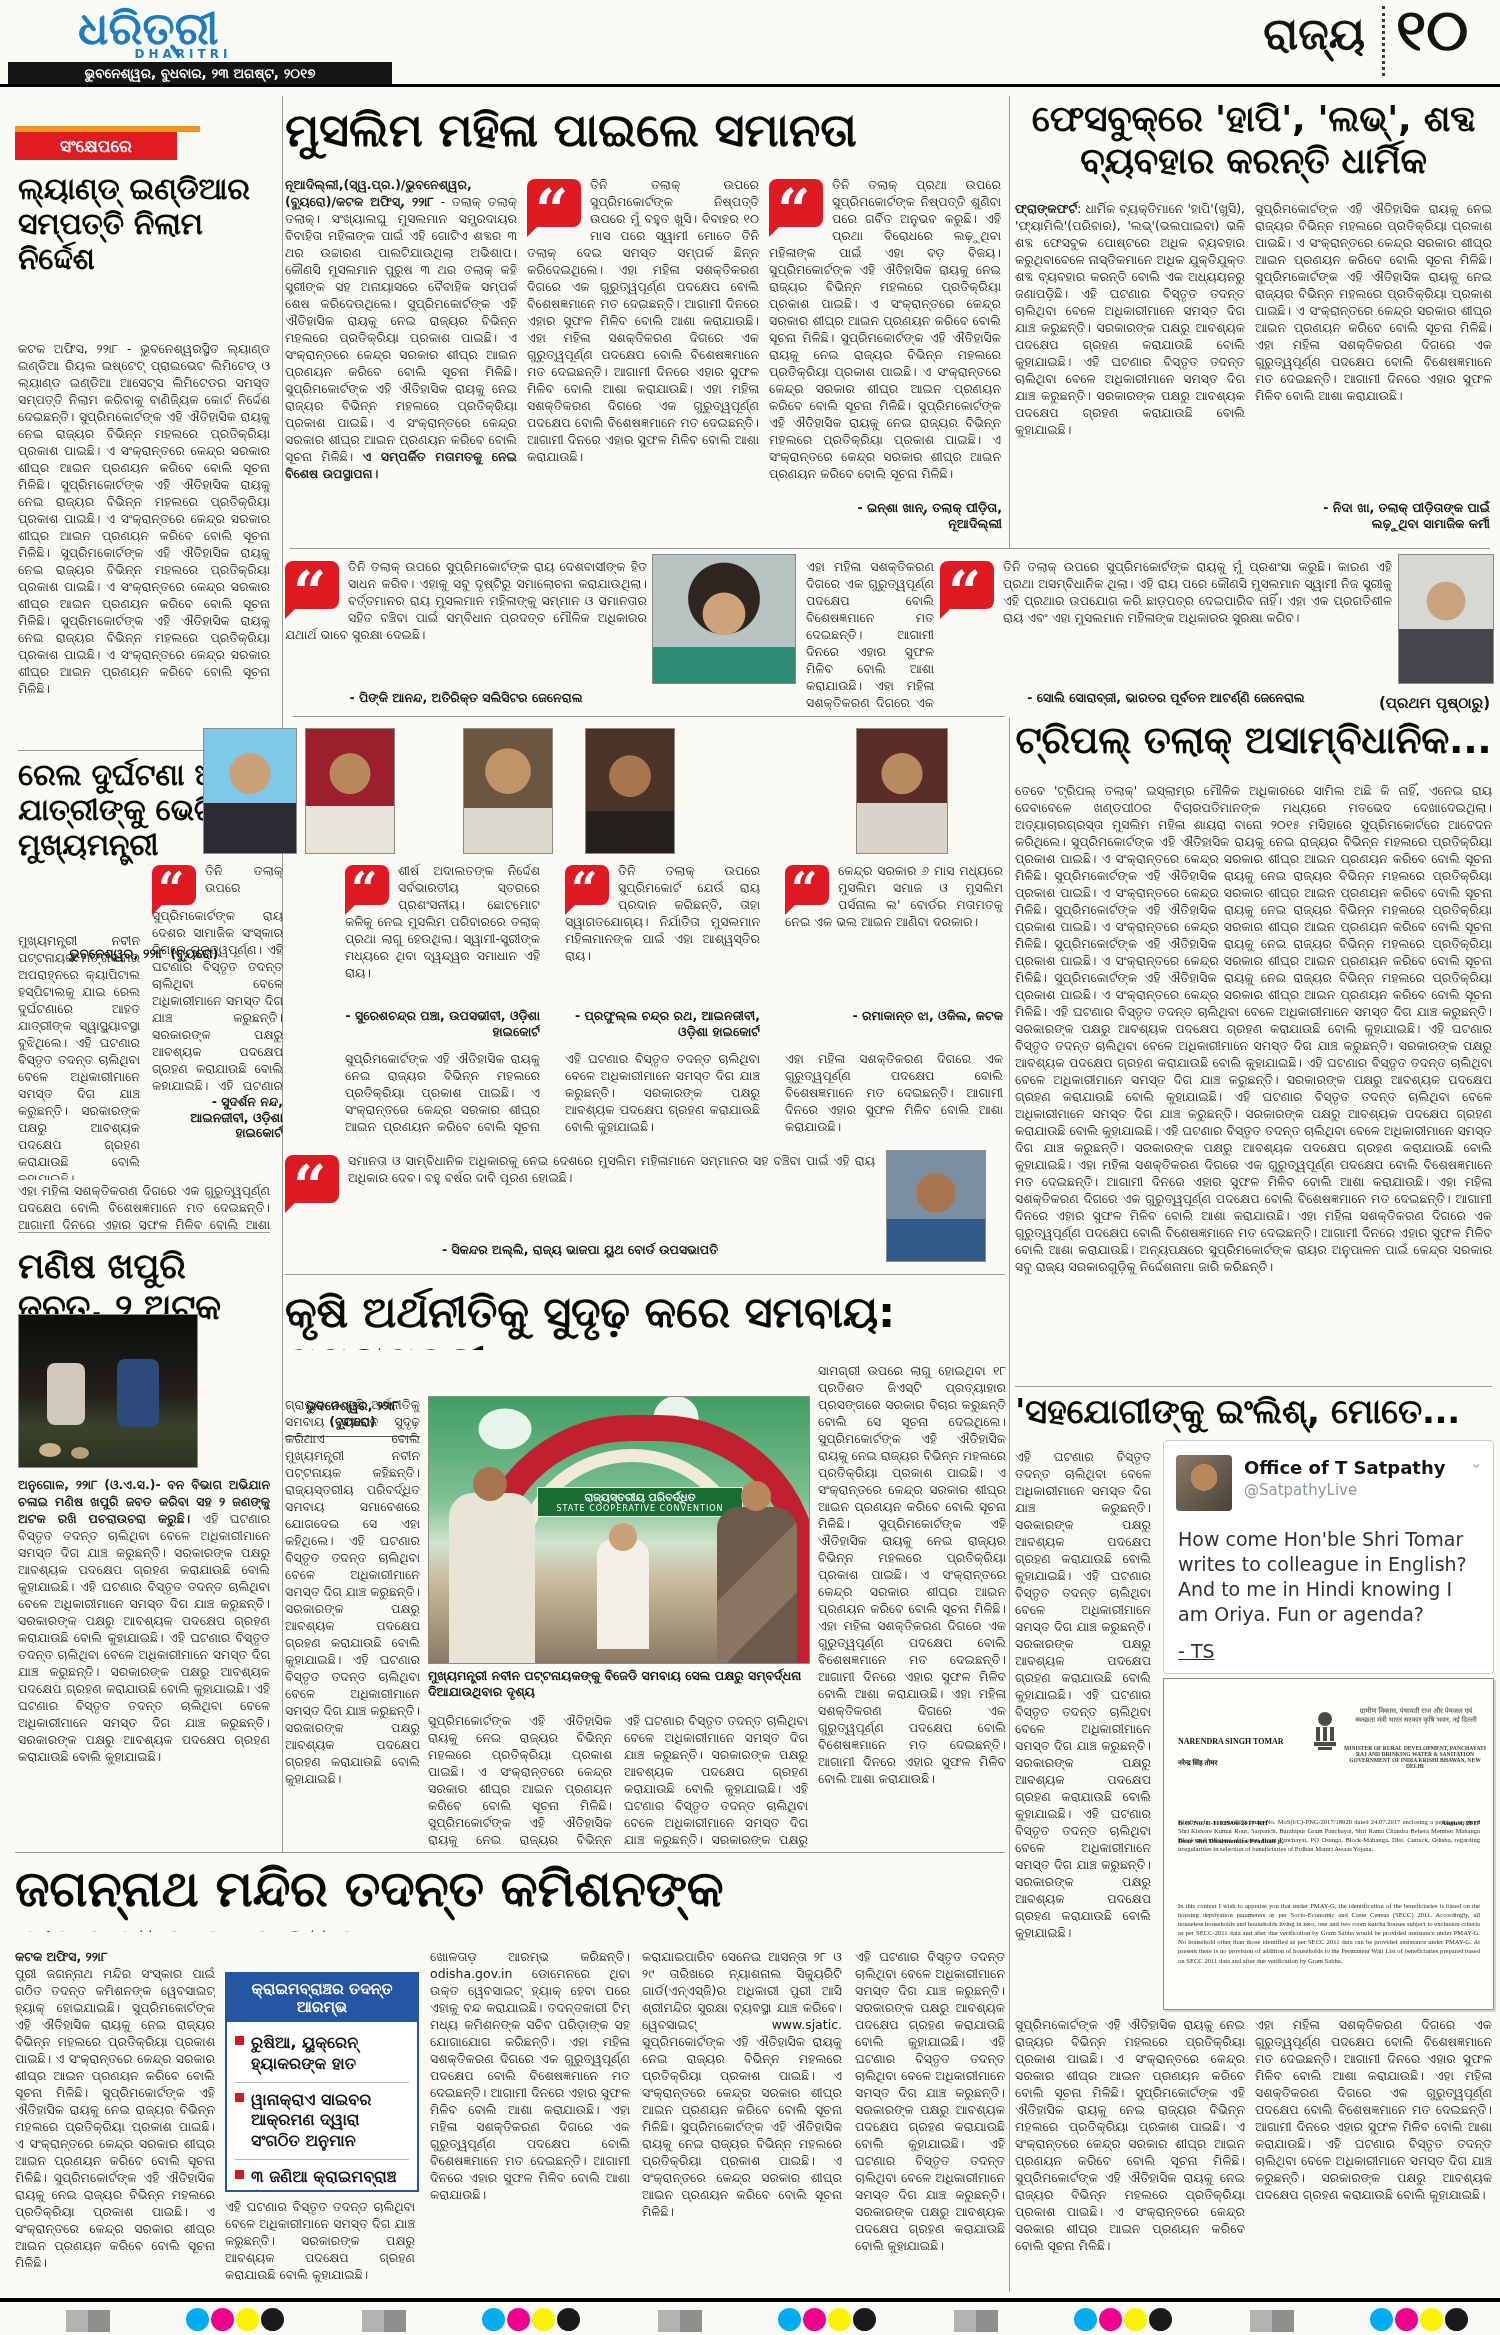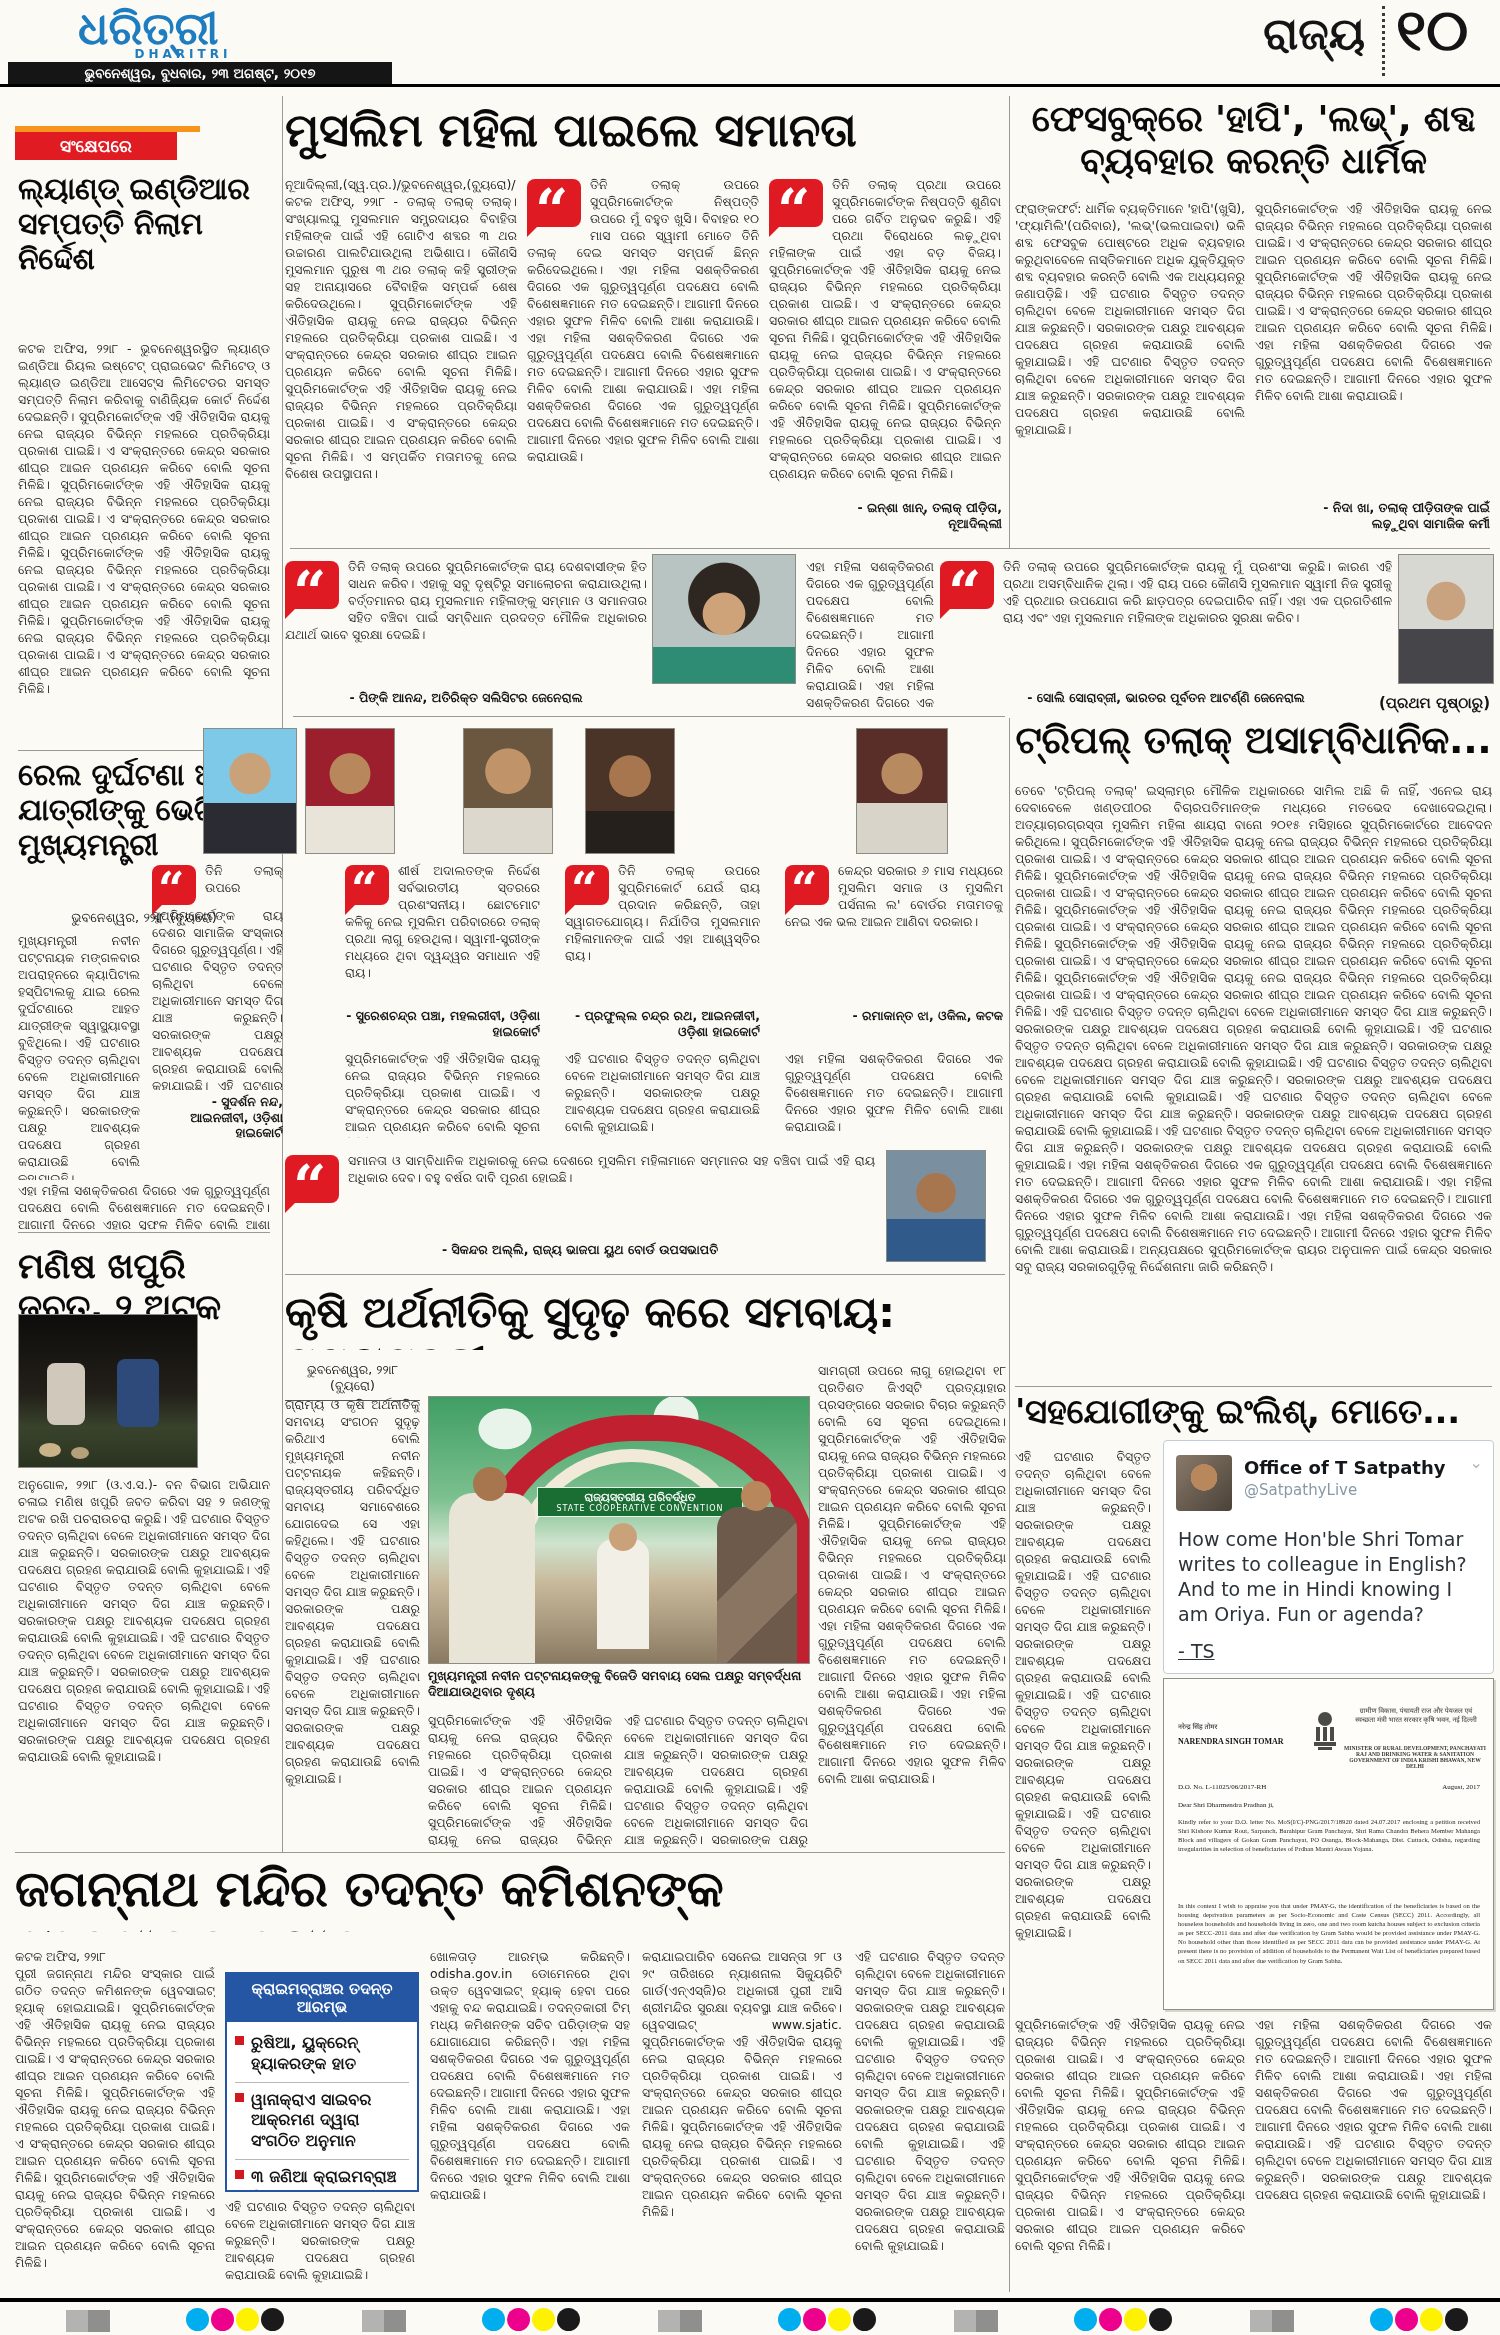--- a/index.html
+++ b/index.html
@@ -1,20 +1,20 @@
 <!DOCTYPE html>
 <html><head>
 <meta charset="utf-8">
 <style>
   html,body{margin:0;padding:0;background:#e8e8e4;}
   .page{position:relative;width:1500px;height:2335px;margin:0 auto;background:#fbfaf5;
         font-family:"DejaVu Sans","Liberation Sans",sans-serif;color:#141414;overflow:hidden;}
   .abs{position:absolute;}
   .body{font-size:12.5px;line-height:1.36;text-align:justify;overflow:hidden;color:#1c1c1c;}
-  .bold{font-weight:normal;}
+  .bold{font-weight:bold;margin-top:36px;}
   .hl{font-weight:800;line-height:1.16;letter-spacing:-0.3px;color:#0a0a0a;overflow:hidden;}
   .ctr{text-align:center;}
   .rgt{text-align:right;}
   .attr{font-weight:bold;font-size:12.5px;line-height:1.25;overflow:hidden;}
   .vr{position:absolute;width:1px;background:#9a9a94;}
   .hr{position:absolute;height:1px;background:#9a9a94;}
   .qicon{float:left;width:54px;height:48px;margin:3px 9px 2px 0;background:#e01a22;
          border-radius:8px 8px 8px 0;position:relative;}
   .qicon::before{content:"\201C";color:#fff;font-weight:800;font-size:58px;line-height:1.25;
          position:absolute;left:8px;top:-4px;font-family:"DejaVu Serif",serif;}
@@ -167,21 +167,21 @@
     <span class="qicon qsm"></span>
     <span>ତିନି ତଲାକ୍ ଉପରେ ସୁପ୍ରିମକୋର୍ଟଙ୍କ ରାୟ ଦେଶର ସାମାଜିକ ସଂସ୍କାର ଦିଗରେ ଗୁରୁତ୍ୱପୂର୍ଣ୍ଣ। </span>
     <span>ଏହି ଘଟଣାର ବିସ୍ତୃତ ତଦନ୍ତ ଚାଲିଥିବା ବେଳେ ଅଧିକାରୀମାନେ ସମସ୍ତ ଦିଗ ଯାଞ୍ଚ କରୁଛନ୍ତି। ସରକାରଙ୍କ ପକ୍ଷରୁ ଆବଶ୍ୟକ ପଦକ୍ଷେପ ଗ୍ରହଣ କରାଯାଉଛି ବୋଲି କୁହାଯାଇଛି। ଏହି ଘଟଣାର ବିସ୍ତୃତ ତଦନ୍ତ ଚାଲିଥିବା ବେଳେ ଅଧିକାରୀମାନେ ସମସ୍ତ ଦିଗ ଯାଞ୍ଚ କରୁଛନ୍ତି। ସରକାରଙ୍କ ପକ୍ଷରୁ ଆବଶ୍ୟକ ପଦକ୍ଷେପ ଗ୍ରହଣ କରାଯାଉଛି ବୋଲି କୁହାଯାଇଛି। </span>
   </div>
   <div class="abs attr rgt" style="left:152px;top:1094px;width:131px;height:46px;">- ସୁଦର୍ଶନ ନନ୍ଦ, ଆଇନଜୀବୀ, ଓଡ଼ିଶା ହାଇକୋର୍ଟ</div>
 
   <div class="abs body" style="left:345px;top:862px;width:195px;height:142px;">
     <span class="qicon qsm"></span>
     <span>ଶୀର୍ଷ ଅଦାଲତଙ୍କ ନିର୍ଦ୍ଦେଶ ସର୍ବଭାରତୀୟ ସ୍ତରରେ ପ୍ରଶଂସନୀୟ। ଛୋଟମୋଟ କଳିକୁ ନେଇ ମୁସଲିମ ପରିବାରରେ ତଲାକ୍ ପ୍ରଥା ଲାଗୁ ହେଉଥିଲା। ସ୍ୱାମୀ-ସ୍ତ୍ରୀଙ୍କ ମଧ୍ୟରେ ଥିବା ଦ୍ୱନ୍ଦ୍ୱର ସମାଧାନ ଏହି ରାୟ। </span>
   </div>
-  <div class="abs attr rgt" style="left:345px;top:1008px;width:195px;height:34px;">- ସୁରେଶଚନ୍ଦ୍ର ପଞ୍ଚା, ମହଲରୀବୀ, ଓଡ଼ିଶା ହାଇକୋର୍ଟ</div>
+  <div class="abs attr rgt" style="left:345px;top:1008px;width:195px;height:34px;">- ସୁରେଶଚନ୍ଦ୍ର ପଞ୍ଚା, ଉପସଭୀବୀ, ଓଡ଼ିଶା ହାଇକୋର୍ଟ</div>
   <div class="abs body" style="left:345px;top:1050px;width:195px;height:88px;">ସୁପ୍ରିମକୋର୍ଟଙ୍କ ଏହି ଐତିହାସିକ ରାୟକୁ ନେଇ ରାଜ୍ୟର ବିଭିନ୍ନ ମହଲରେ ପ୍ରତିକ୍ରିୟା ପ୍ରକାଶ ପାଇଛି। ଏ ସଂକ୍ରାନ୍ତରେ କେନ୍ଦ୍ର ସରକାର ଶୀଘ୍ର ଆଇନ ପ୍ରଣୟନ କରିବେ ବୋଲି ସୂଚନା ମିଳିଛି। </div>
 
   <div class="abs body" style="left:565px;top:862px;width:195px;height:142px;">
     <span class="qicon qsm"></span>
     <span>ତିନି ତଲାକ୍ ଉପରେ ସୁପ୍ରିମକୋର୍ଟ ଯେଉଁ ରାୟ ପ୍ରଦାନ କରିଛନ୍ତି, ତାହା ସ୍ୱାଗତଯୋଗ୍ୟ। ନିର୍ଯାତିତା ମୁସଲମାନ ମହିଳାମାନଙ୍କ ପାଇଁ ଏହା ଆଶ୍ୱସ୍ତିର ରାୟ। </span>
   </div>
   <div class="abs attr rgt" style="left:565px;top:1008px;width:195px;height:34px;">- ପ୍ରଫୁଲ୍ଲ ଚନ୍ଦ୍ର ରଥ, ଆଇନଜୀବୀ, ଓଡ଼ିଶା ହାଇକୋର୍ଟ</div>
   <div class="abs body" style="left:565px;top:1050px;width:195px;height:88px;">ଏହି ଘଟଣାର ବିସ୍ତୃତ ତଦନ୍ତ ଚାଲିଥିବା ବେଳେ ଅଧିକାରୀମାନେ ସମସ୍ତ ଦିଗ ଯାଞ୍ଚ କରୁଛନ୍ତି। ସରକାରଙ୍କ ପକ୍ଷରୁ ଆବଶ୍ୟକ ପଦକ୍ଷେପ ଗ୍ରହଣ କରାଯାଉଛି ବୋଲି କୁହାଯାଇଛି। </div>
 
   <div class="abs body" style="left:785px;top:862px;width:218px;height:142px;">

